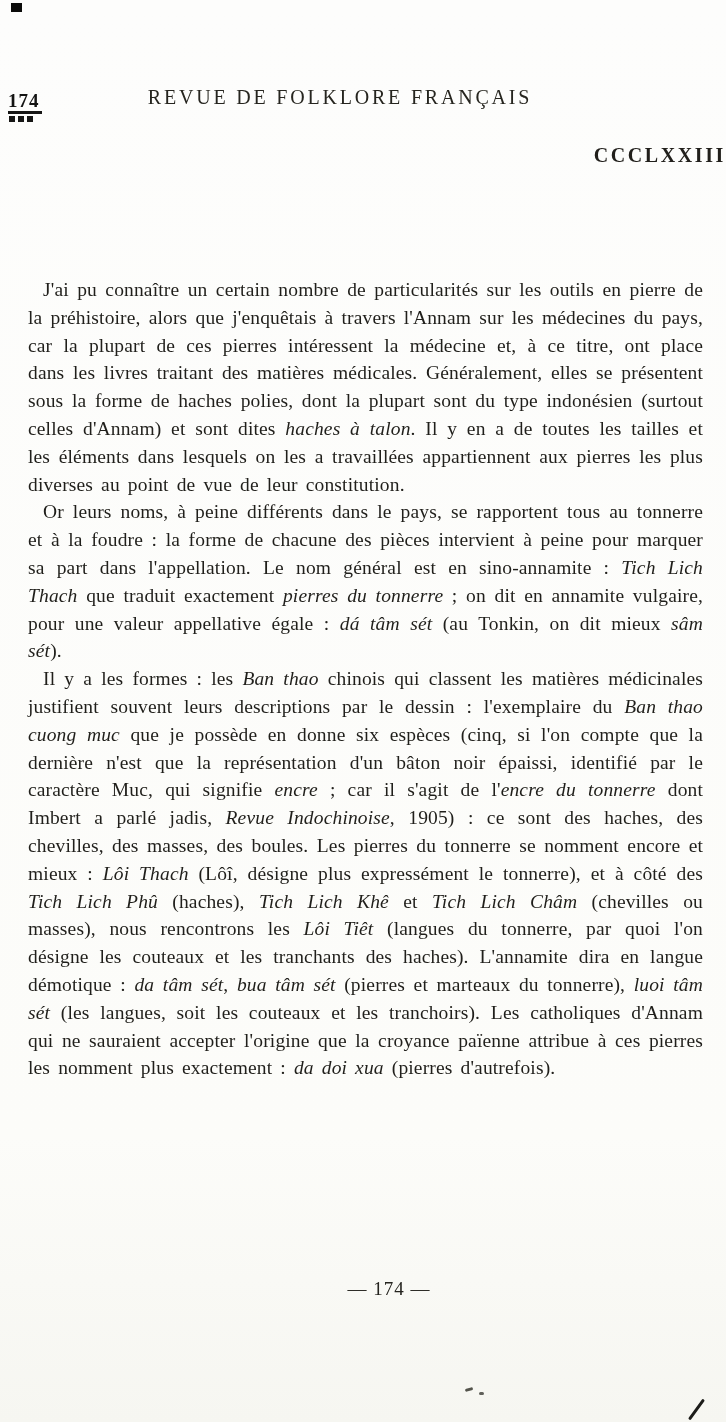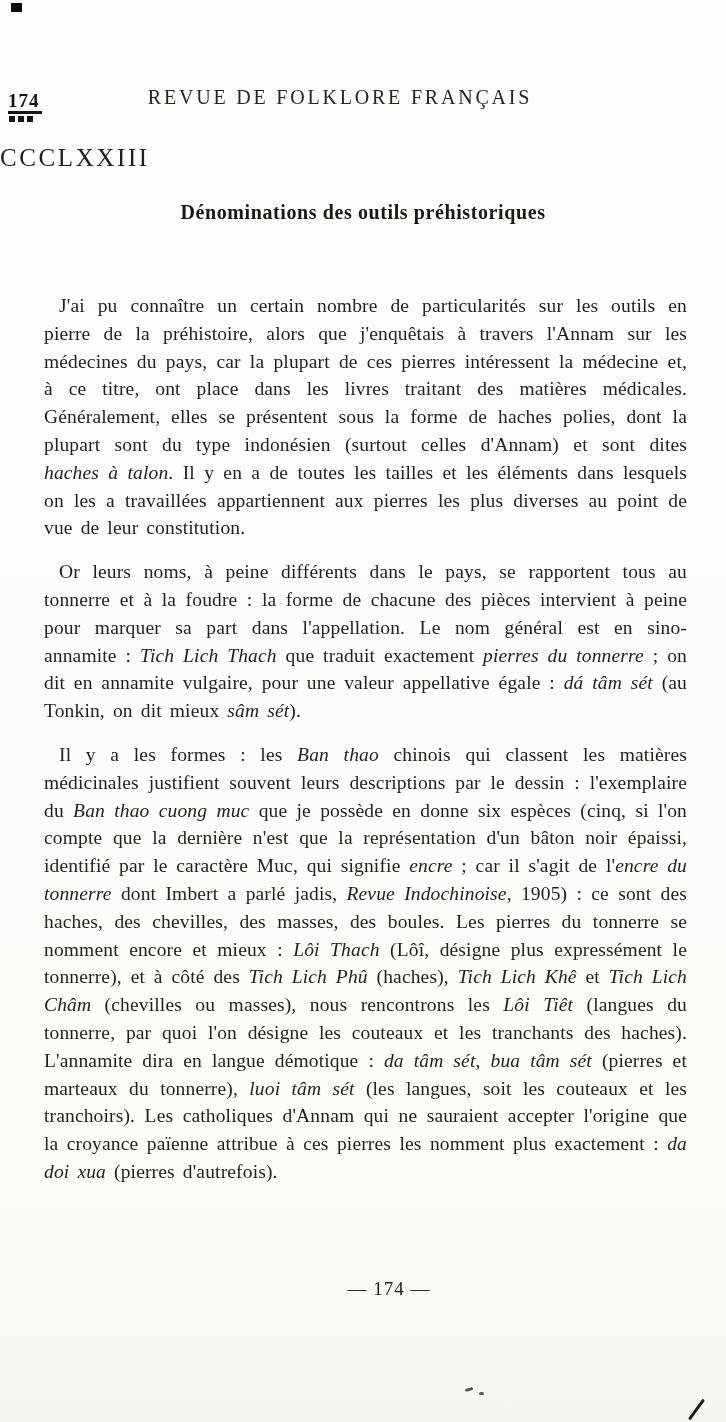--- a/index.html
+++ b/index.html
@@ -54,41 +54,42 @@
     position: absolute; top: 86px; left: 0; right: 46px;
     text-align: center;
     font-size: 20px; letter-spacing: 2.8px;
     color: #26251f;
     white-space: nowrap;
   }
 
   
   .section-number {
     position: absolute; top: 144px; left: 0; right: 0;
-    text-align: left;
-    font-size: 25px; letter-spacing: 2.6px;
+    text-align: right;
+    font-size: 20px; letter-spacing: 2.6px;
     color: #211f1b;
+    font-weight: bold;
   }
   .article-title {
     position: absolute; top: 196px; left: 0; right: 0;
     text-align: center;
     font-weight: bold;
     font-size: 20px; line-height: 32px; letter-spacing: 0.6px;
     color: #191813;
   }
 
   
   .body {
     position: absolute; top: 276px; left: 28px; right: 23px;
     font-size: 19.5px; line-height: 27.8px;
     text-align: justify;
     word-spacing: 3px; letter-spacing: 0.15px;
     color: #201f1b;
   }
-  .body p { margin: 16px; text-indent: 15px; }
+  .body p { margin: 0; text-indent: 15px; }
   .body i { font-style: italic; }
 
   
   .footer-num {
     position: absolute; top: 1278px; left: 8px; right: 0;
     text-align: center;
     font-size: 19px; letter-spacing: 1px;
     color: #24231e;
     padding-left: 44px;
   }
@@ -107,21 +108,20 @@
       <span class="sq"></span>
       <span class="sq"></span>
     </div>
   </div>
 
   <div class="journal-title">REVUE DE FOLKLORE FRANÇAIS</div>
 
   <div class="section-number">CCCLXXIII</div>
 
   <div class="article-title">
-    <div>Dénominations des outils préhistoriques</div>
   </div>
 
   <div class="body">
     <p><span>J'ai pu connaître un certain nombre de particularités sur les outils en pierre de la préhistoire, alors que j'enquêtais à travers l'Annam sur les médecines du pays, car la plupart de ces pierres intéressent la médecine et, à ce titre, ont place dans les livres traitant des matières médicales. Généralement, elles se présentent sous la forme de haches polies, dont la plupart sont du type indonésien (surtout celles d'Annam) et sont dites </span><i>haches à talon</i><span>. Il y en a de toutes les tailles et les éléments dans lesquels on les a travaillées appartiennent aux pierres les plus diverses au point de vue de leur constitution.</span></p>
     <p><span>Or leurs noms, à peine différents dans le pays, se rapportent tous au tonnerre et à la foudre : la forme de chacune des pièces intervient à peine pour marquer sa part dans l'appellation. Le nom général est en sino-annamite : </span><i>Tich Lich Thach</i><span> que traduit exactement </span><i>pierres du tonnerre</i><span> ; on dit en annamite vulgaire, pour une valeur appellative égale : </span><i>dá tâm sét</i><span> (au Tonkin, on dit mieux </span><i>sâm sét</i><span>).</span></p>
     <p><span>Il y a les formes : les </span><i>Ban thao</i><span> chinois qui classent les matières médicinales justifient souvent leurs descriptions par le dessin : l'exemplaire du </span><i>Ban thao cuong muc</i><span> que je possède en donne six espèces (cinq, si l'on compte que la dernière n'est que la représentation d'un bâton noir épaissi, identifié par le caractère Muc, qui signifie </span><i>encre</i><span> ; car il s'agit de l'</span><i>encre du tonnerre</i><span> dont Imbert a parlé jadis, </span><i>Revue Indochinoise</i><span>, 1905) : ce sont des haches, des chevilles, des masses, des boules. Les pierres du tonnerre se nomment encore et mieux : </span><i>Lôi Thach</i><span> (Lôî, désigne plus expressément le tonnerre), et à côté des </span><i>Tich Lich Phû</i><span> (haches), </span><i>Tich Lich Khê</i><span> et </span><i>Tich Lich Châm</i><span> (chevilles ou masses), nous rencontrons les </span><i>Lôi Tiêt</i><span> (langues du tonnerre, par quoi l'on désigne les couteaux et les tranchants des haches). L'annamite dira en langue démotique : </span><i>da tâm sét</i><span>, </span><i>bua tâm sét</i><span> (pierres et marteaux du tonnerre), </span><i>luoi tâm sét</i><span> (les langues, soit les couteaux et les tranchoirs). Les catholiques d'Annam qui ne sauraient accepter l'origine que la croyance païenne attribue à ces pierres les nomment plus exactement : </span><i>da doi xua</i><span> (pierres d'autrefois).</span></p>
   </div>
 
   <div class="footer-num">— 174 —</div>
 

